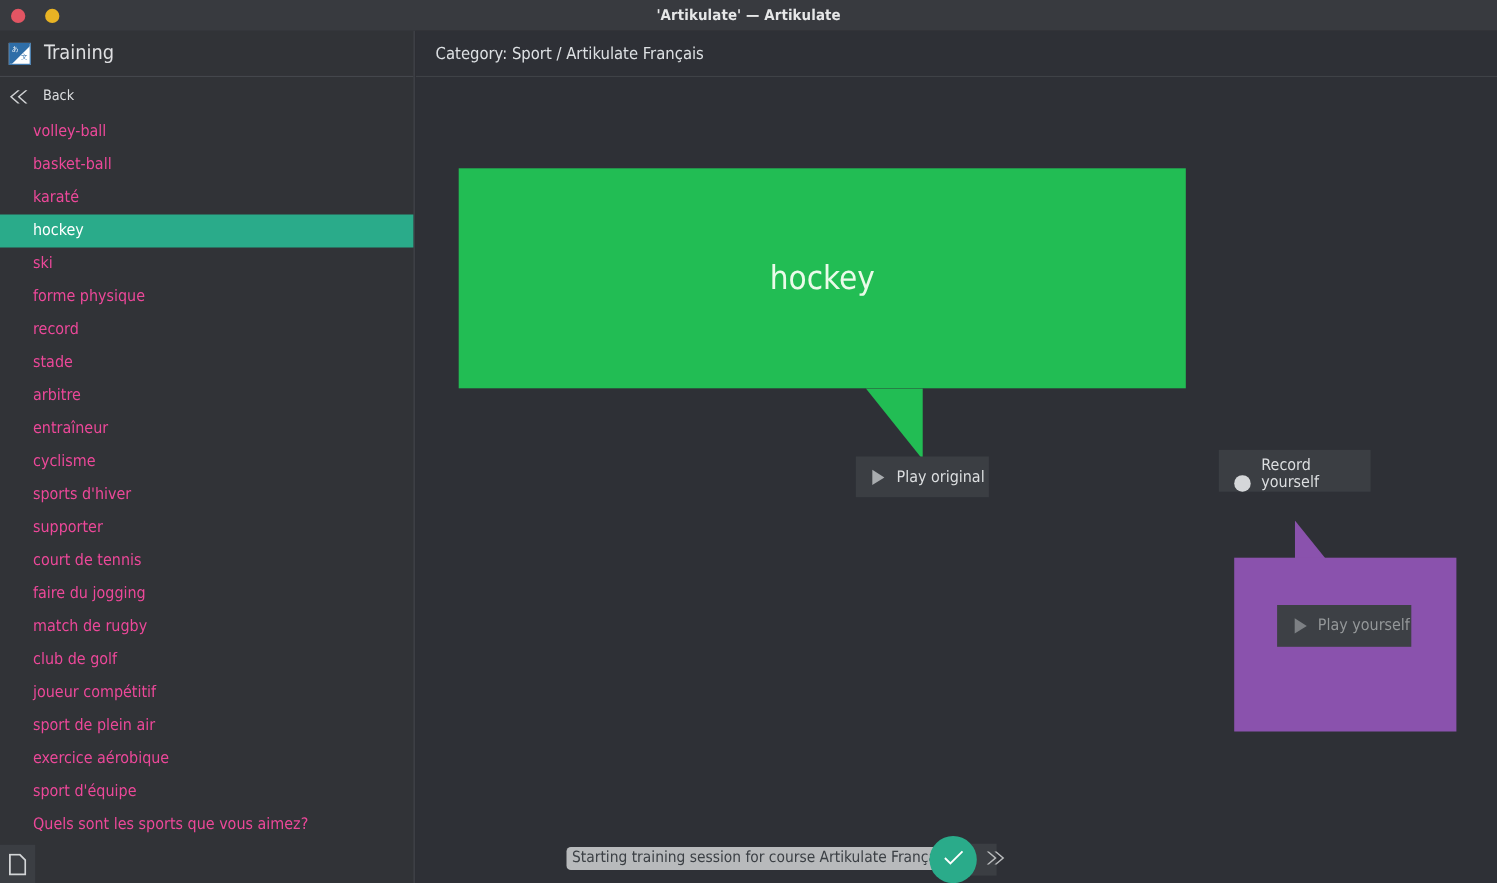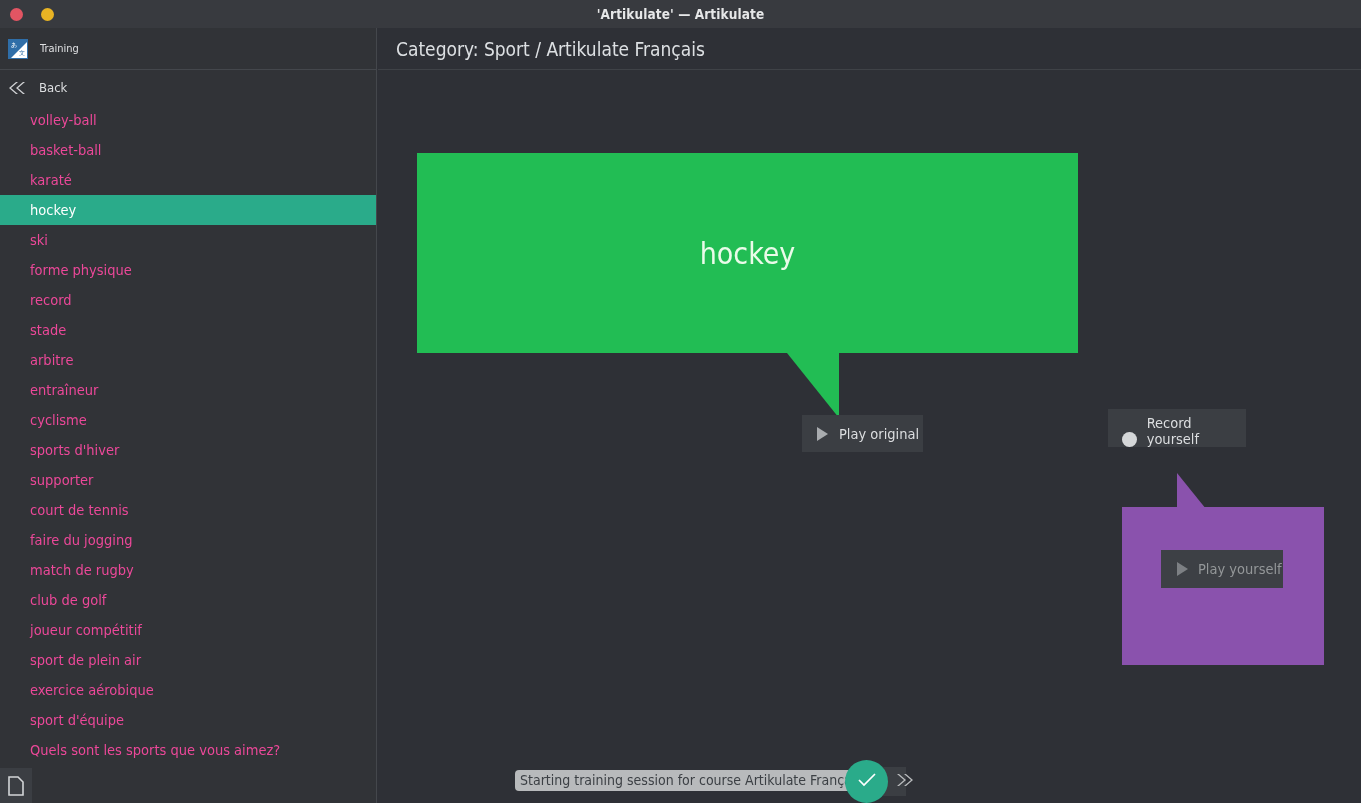--- a/index.html
+++ b/index.html
@@ -74,21 +74,21 @@
     font-size: 6px; color: #ffffff;
     font-family: "Liberation Sans", sans-serif;
     line-height: 1;
   }
   #training-icon .lbl.a { left: 2px; top: 2px; }
   #training-icon .lbl.b { right: 2px; bottom: 2px; color:#2f6ea8; }
 
   #sidebar-header .label {
     margin-left: 12px;
     color: #dfe0e2;
-    font-size: 11px;
+    font-size: 18px;
   }
 
   #back-row {
     height: 35px;
     display: flex; align-items: center;
     padding-left: 6px;
     cursor: pointer;
   }
   #back-row .chev {
     width: 22px; height: 22px;
@@ -134,21 +134,21 @@
   }
   #main-header {
     height: 42px;
     display:flex; align-items:center;
     padding-left: 18px;
     border-bottom: 1px solid #3f4247;
     background: #2e3036;
   }
   #main-header .title {
     color: #dde0e3;
-    font-size: 19px;
+    font-size: 15px;
   }
 
   #main-body {
     position: relative;
     width: 983px;
     height: 733px;
   }
 
   
   #original-bubble {
@@ -171,21 +171,20 @@
   }
 
   
   #play-original {
     position: absolute;
     left: 400px; top: 345px;
     width: 121px; height: 37px;
     background: #3b3e43;
     display: flex; align-items: center;
     cursor: pointer;
-    margin-left: 24px;
   }
   #play-original .ptri {
     margin-left: 15px;
     width: 0; height: 0;
     border-left: 11px solid #a9acaf;
     border-top: 7px solid transparent;
     border-bottom: 7px solid transparent;
   }
   #play-original .lbl {
     margin-left: 11px;

